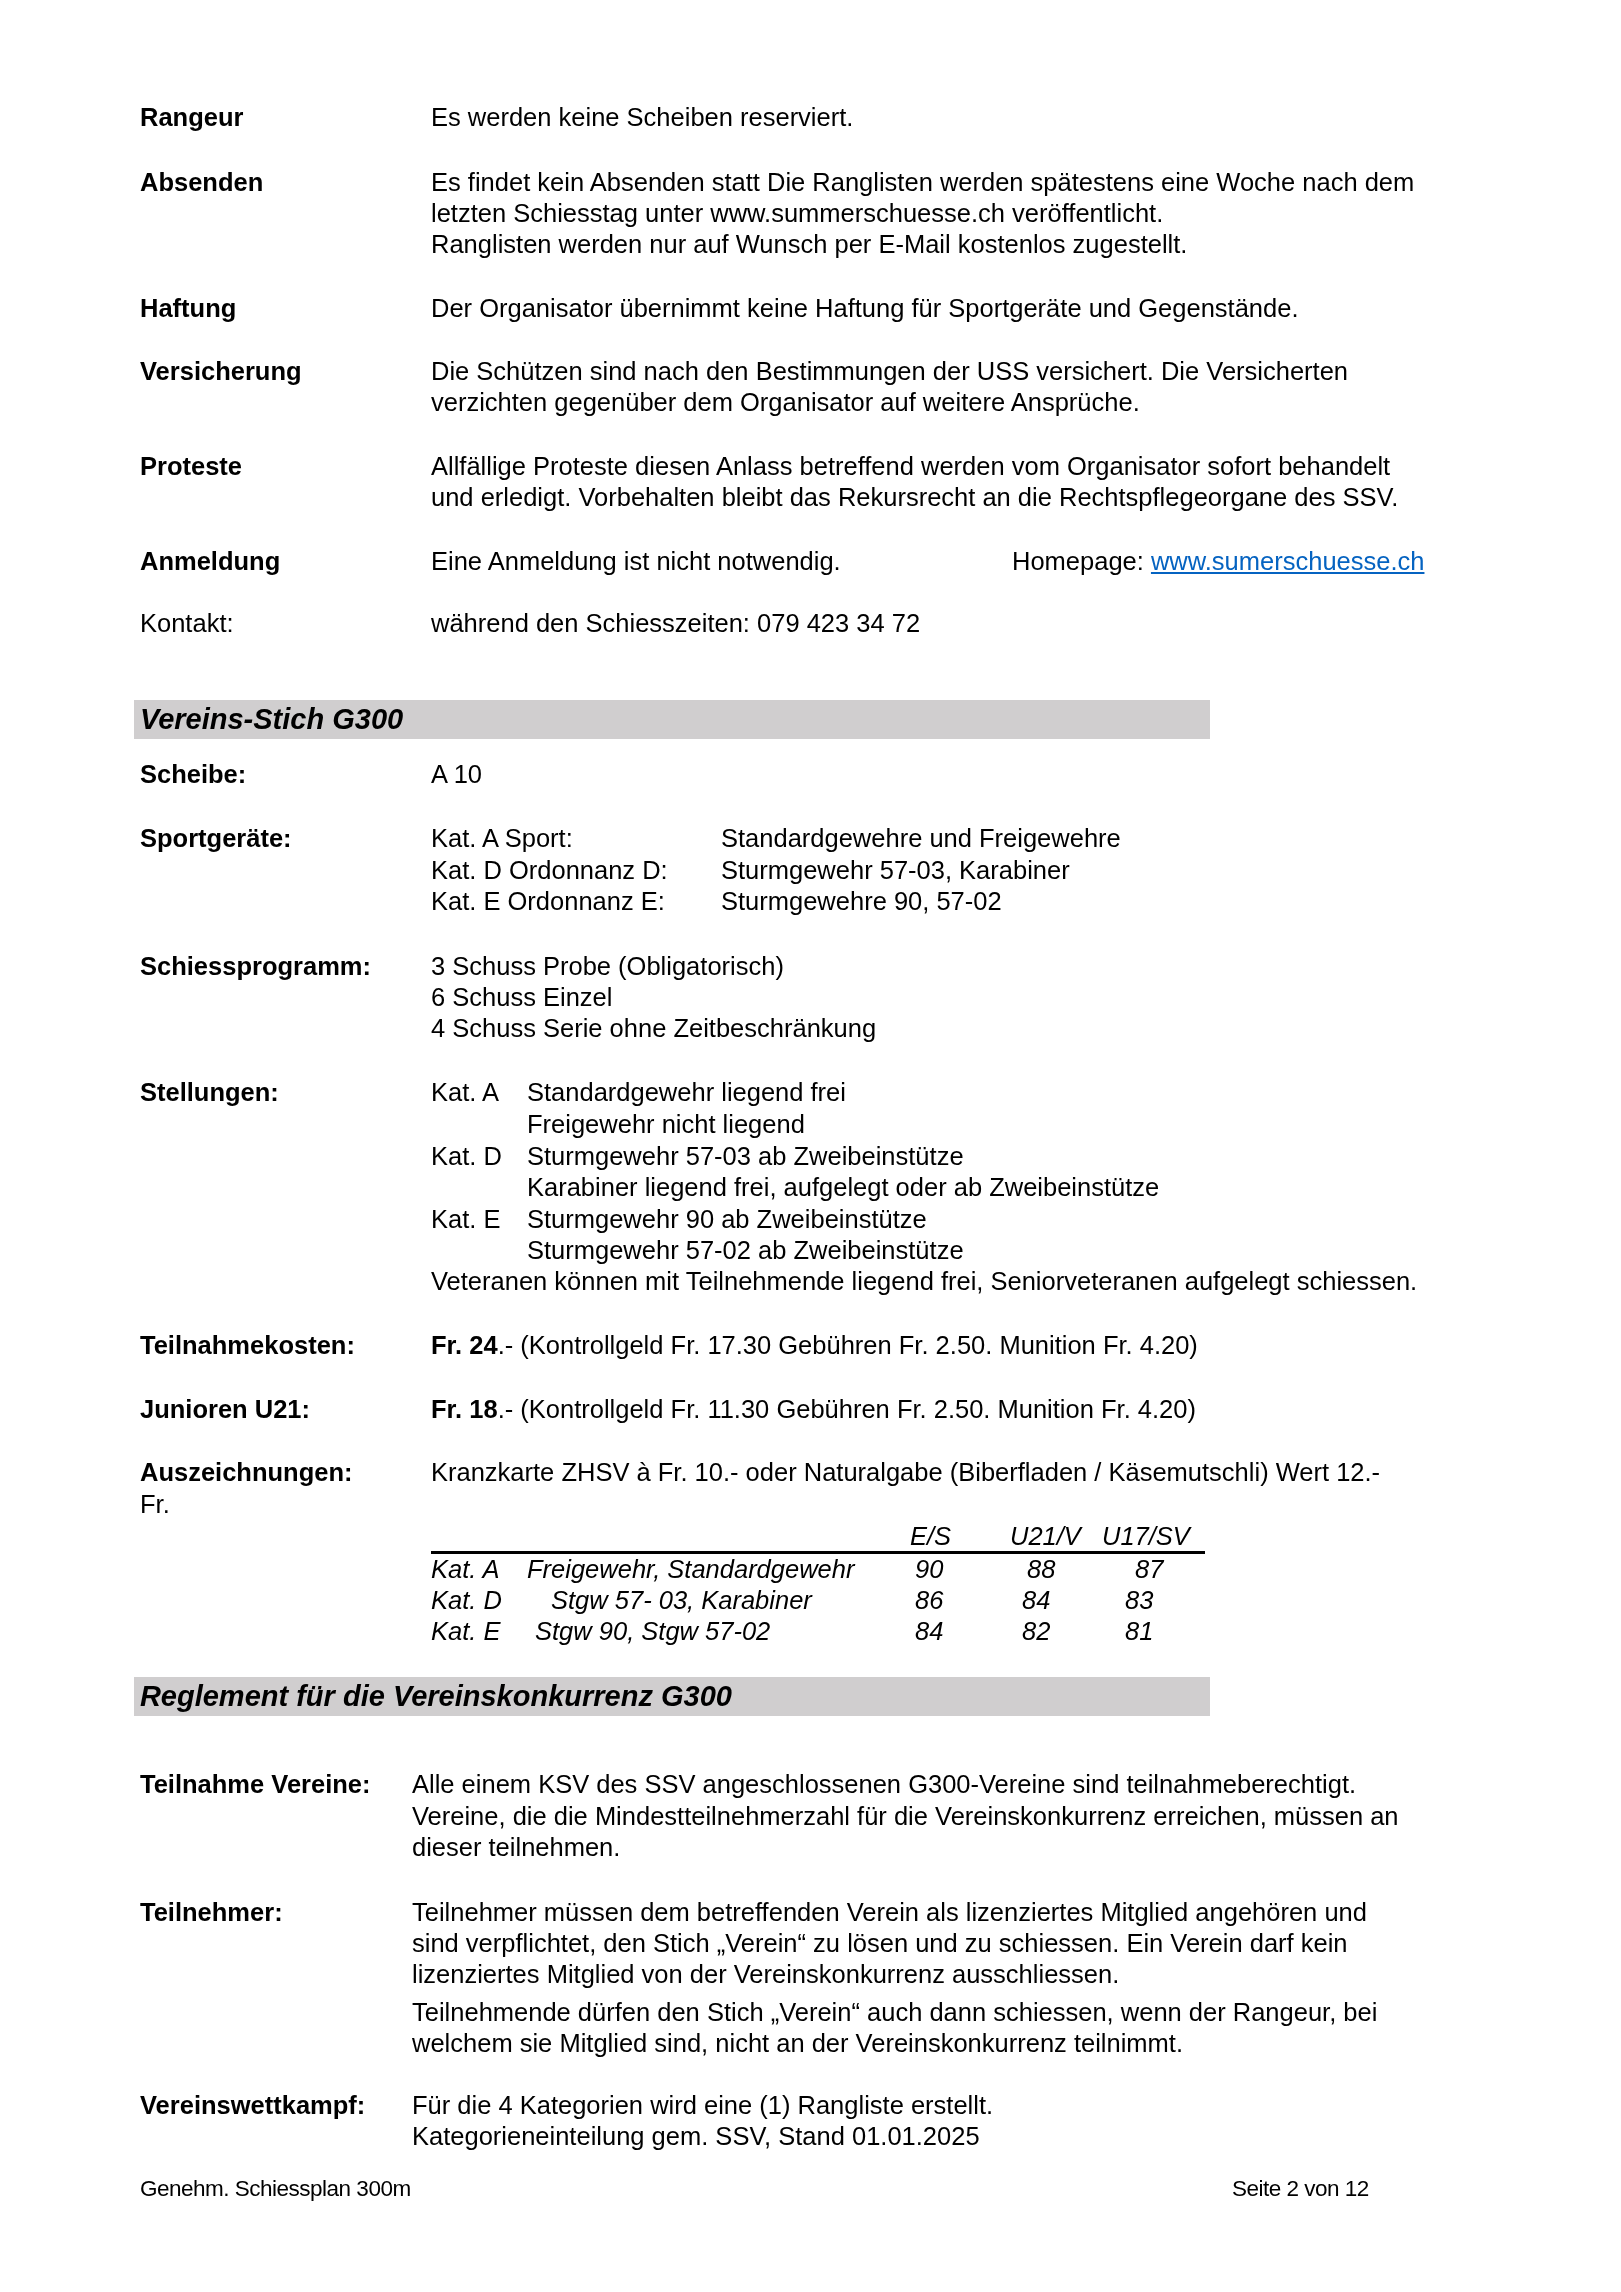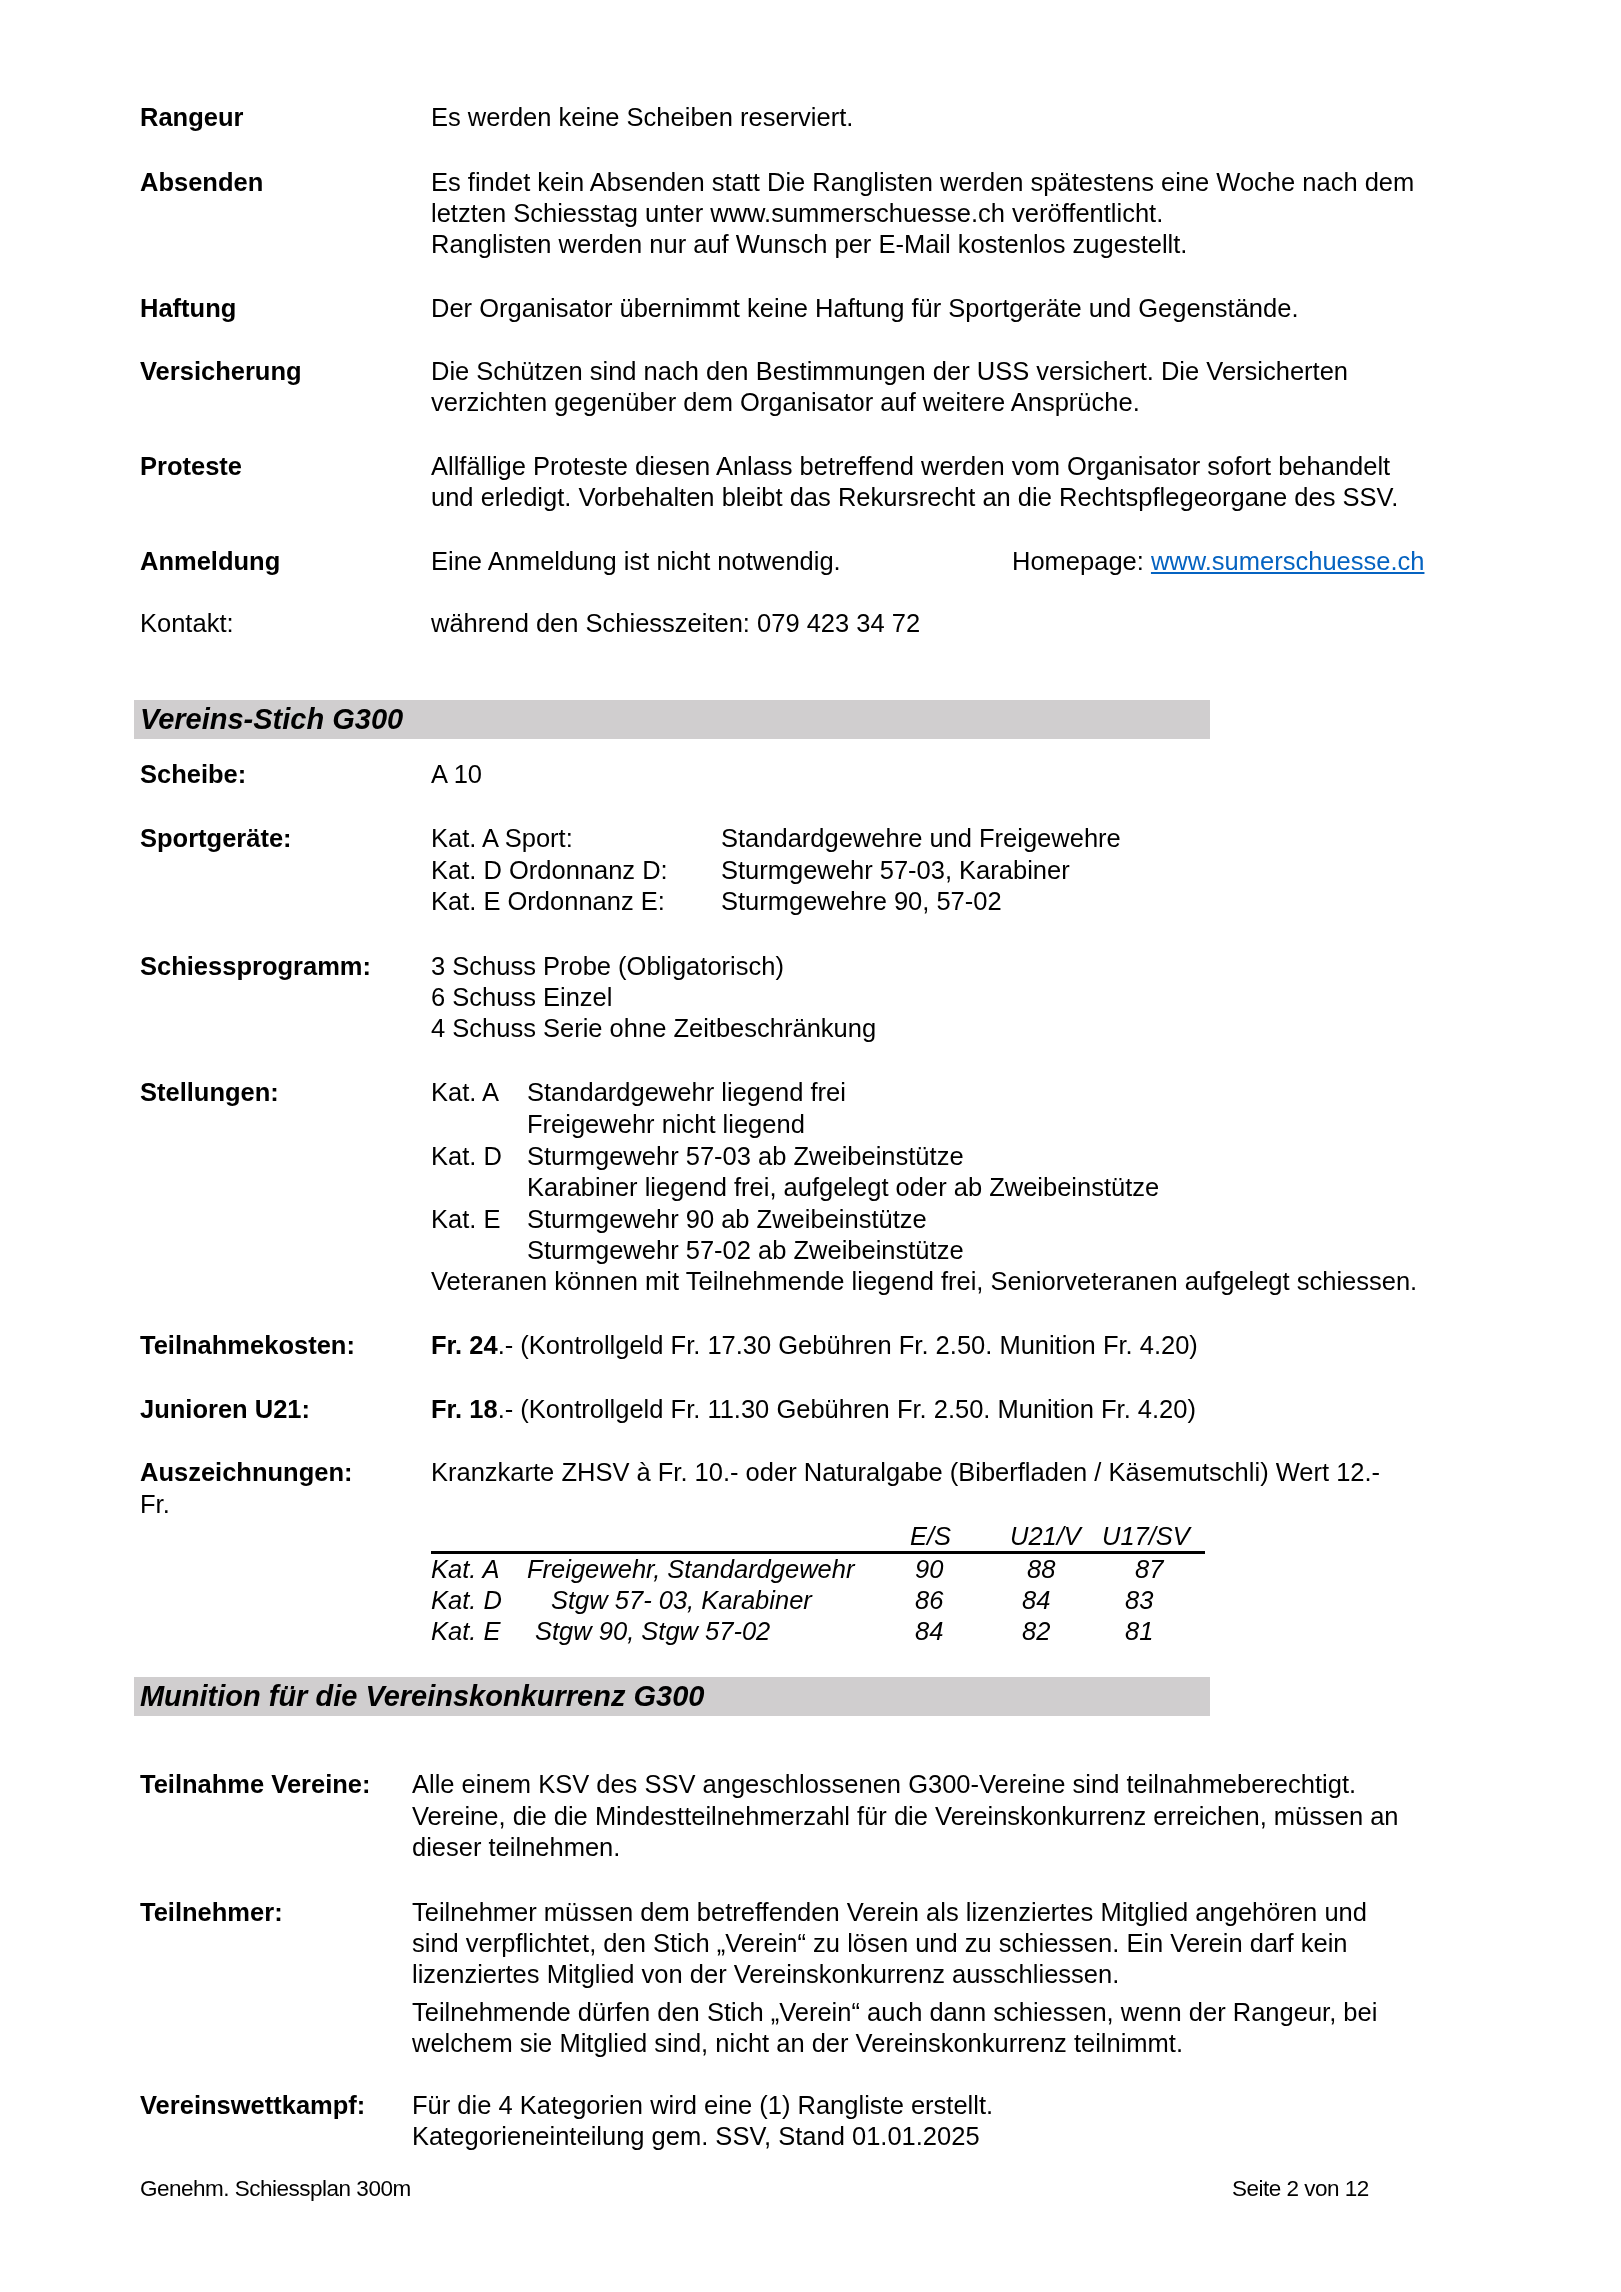--- a/index.html
+++ b/index.html
@@ -105,21 +105,21 @@
 <div class="abs it" style="left:1022px;top:1585px;">84</div>
 <div class="abs it" style="left:1125px;top:1585px;">83</div>
 
 <div class="abs it" style="left:431px;top:1616px;">Kat. E</div>
 <div class="abs it" style="left:535px;top:1616px;">Stgw 90, Stgw 57-02</div>
 <div class="abs it" style="left:915px;top:1616px;">84</div>
 <div class="abs it" style="left:1022px;top:1616px;">82</div>
 <div class="abs it" style="left:1125px;top:1616px;">81</div>
 
 <div class="bar" style="top:1677px;">
-  <span>Munition für die Vereinskonkurrenz G300</span>
+  <span>Reglement für die Vereinskonkurrenz G300</span>
 </div>
 
 <div class="abs lbl" style="left:140px;top:1769px;">Teilnahme Vereine:</div>
 <div class="abs" style="left:412px;top:1769px;">Alle einem KSV des SSV angeschlossenen G300-Vereine sind     teilnahmeberechtigt.</div>
 <div class="abs" style="left:412px;top:1801px;">Vereine, die die Mindestteilnehmerzahl für die Vereinskonkurrenz erreichen, müssen an</div>
 <div class="abs" style="left:412px;top:1832px;">dieser teilnehmen.</div>
 
 <div class="abs lbl" style="left:140px;top:1897px;">Teilnehmer:</div>
 <div class="abs" style="left:412px;top:1897px;">Teilnehmer müssen dem betreffenden Verein als lizenziertes Mitglied angehören und</div>
 <div class="abs" style="left:412px;top:1928px;">sind verpflichtet, den Stich „Verein“ zu lösen und zu schiessen. Ein Verein darf kein</div>

